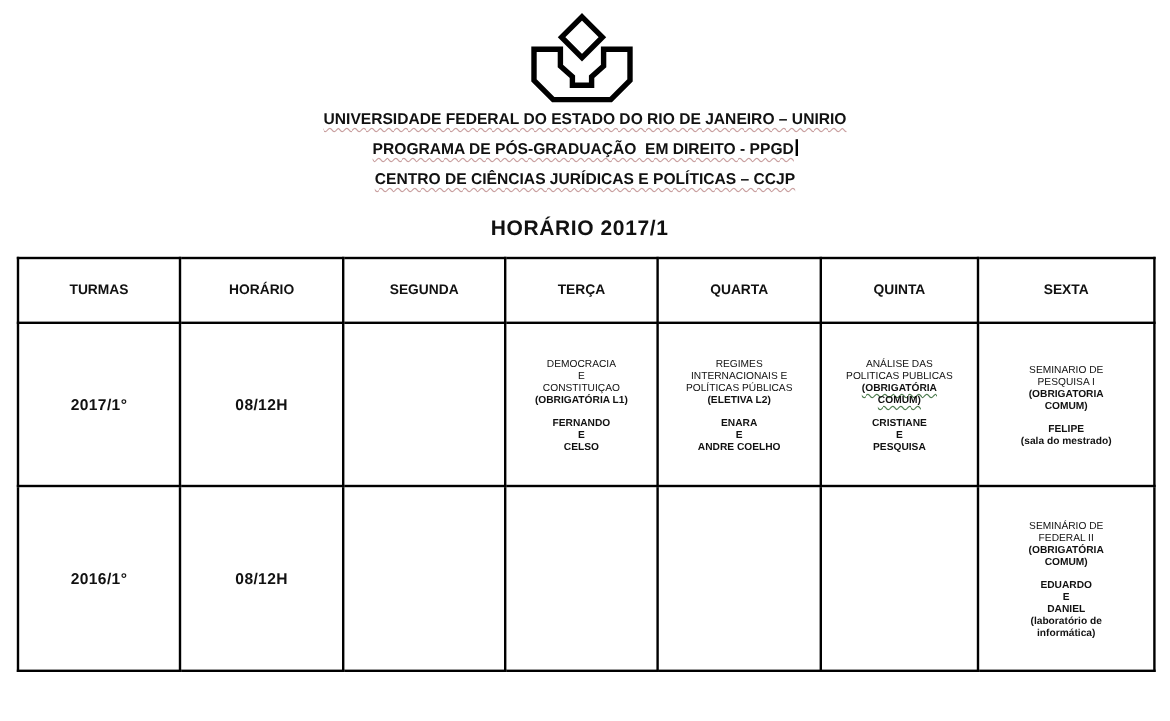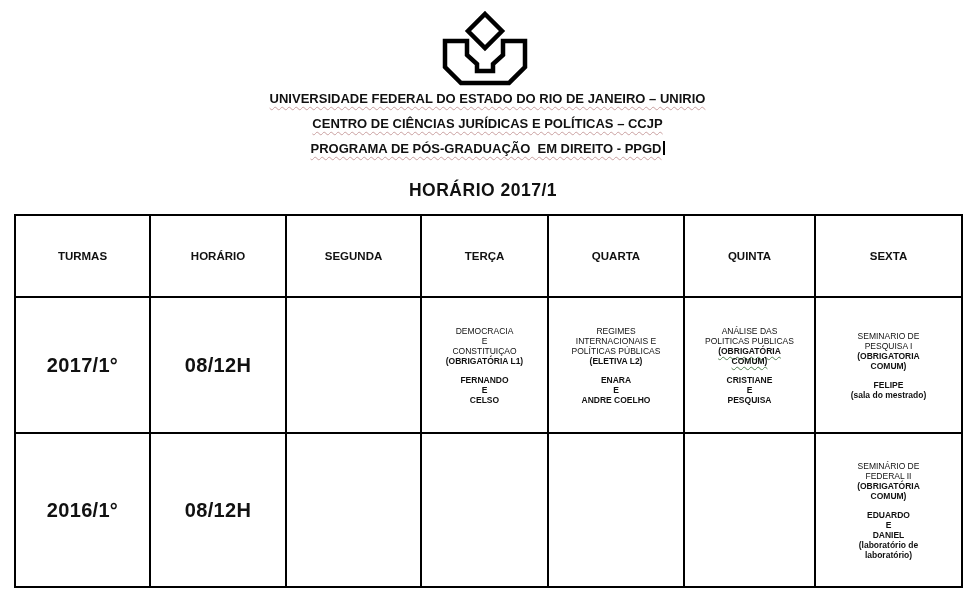--- a/index.html
+++ b/index.html
@@ -16,24 +16,24 @@
   }
   .caret{display:inline-block;width:2px;height:14px;background:#000;vertical-align:-2px;margin-left:1px;}
   .doc-title{
     position:absolute;left:0;top:180px;width:966px;text-align:center;
     font-weight:bold;font-size:17.5px;letter-spacing:.5px;
   }
   table.sched{
     position:absolute;left:14px;top:214px;border-collapse:collapse;table-layout:fixed;
   }
   table.sched th,table.sched td{
-    border:2px solid #000;vertical-align:middle;text-align:center;padding:16px 3px;overflow:hidden;
+    border:2px solid #000;vertical-align:middle;text-align:center;padding:2px 3px;overflow:hidden;
   }
   th.colhdr{font-size:11.5px;font-weight:bold;height:48px;}
-  td.turma-cell,td.horario-cell{font-size:20px;font-weight:bold;letter-spacing:.3px;}
+  td.turma-cell,td.horario-cell{font-size:13px;font-weight:bold;letter-spacing:.3px;}
   td.day-cell{font-size:8.5px;line-height:10px;}
   .cell-line{display:block;}
   .b{font-weight:bold;}
   .sp{height:9px;}
   .wavy{
     text-decoration-line:underline;text-decoration-style:wavy;
     text-decoration-color:var(--wavy,#4f7d50);text-decoration-thickness:1px;text-underline-offset:2px;
   }
 </style>
 </head>
@@ -41,22 +41,22 @@
 
 <div class="page">
 
   <svg class="logo" viewBox="0 0 96 76">
     <polygon points="48,3 65,20 48,37 31,20" fill="#fff" stroke="#000" stroke-width="4.5"></polygon>
     <path d="M8,30 H30 V44 L40,53 V60 H56 V53 L66,44 V30 H88 V56 L72,72 H24 L8,56 Z" fill="#fff" stroke="#000" stroke-width="4.5" stroke-linejoin="miter"></path>
   </svg>
 
   <div class="hdr">
     <span class="hdr-line" style="text-decoration-color: rgb(201, 160, 160);">UNIVERSIDADE FEDERAL DO ESTADO DO RIO DE JANEIRO – UNIRIO</span>
+    <span class="hdr-line" style="text-decoration-color: rgb(201, 160, 160);"><span>PROGRAMA DE PÓS-GRADUAÇÃO  EM DIREITO - PPGD</span><span class="caret"></span></span>
     <span class="hdr-line" style="text-decoration-color: rgb(201, 160, 160);">CENTRO DE CIÊNCIAS JURÍDICAS E POLÍTICAS – CCJP</span>
-    <span class="hdr-line" style="text-decoration-color: rgb(201, 160, 160);"><span>PROGRAMA DE PÓS-GRADUAÇÃO  EM DIREITO - PPGD</span><span class="caret"></span></span>
   </div>
 
   <div class="doc-title">HORÁRIO 2017/1</div>
 
   <table class="sched">
     <colgroup>
         <col style="width: 135px;">
         <col style="width: 136px;">
         <col style="width: 135px;">
         <col style="width: 127px;">
@@ -130,19 +130,19 @@
           <td class="day-cell">
             <span class="cell-line">SEMINÁRIO DE</span>
             <span class="cell-line">FEDERAL II</span>
             <span class="cell-line b">(OBRIGATÓRIA</span>
             <span class="cell-line b">COMUM)</span>
             <span class="cell-line sp"></span>
             <span class="cell-line b">EDUARDO</span>
             <span class="cell-line b">E</span>
             <span class="cell-line b">DANIEL</span>
             <span class="cell-line b">(laboratório de</span>
-            <span class="cell-line b">laboratório)</span>
+            <span class="cell-line b">informática)</span>
           </td>
         </tr>
       </tbody>
   </table>
 
 </div>
 
 </body></html>

